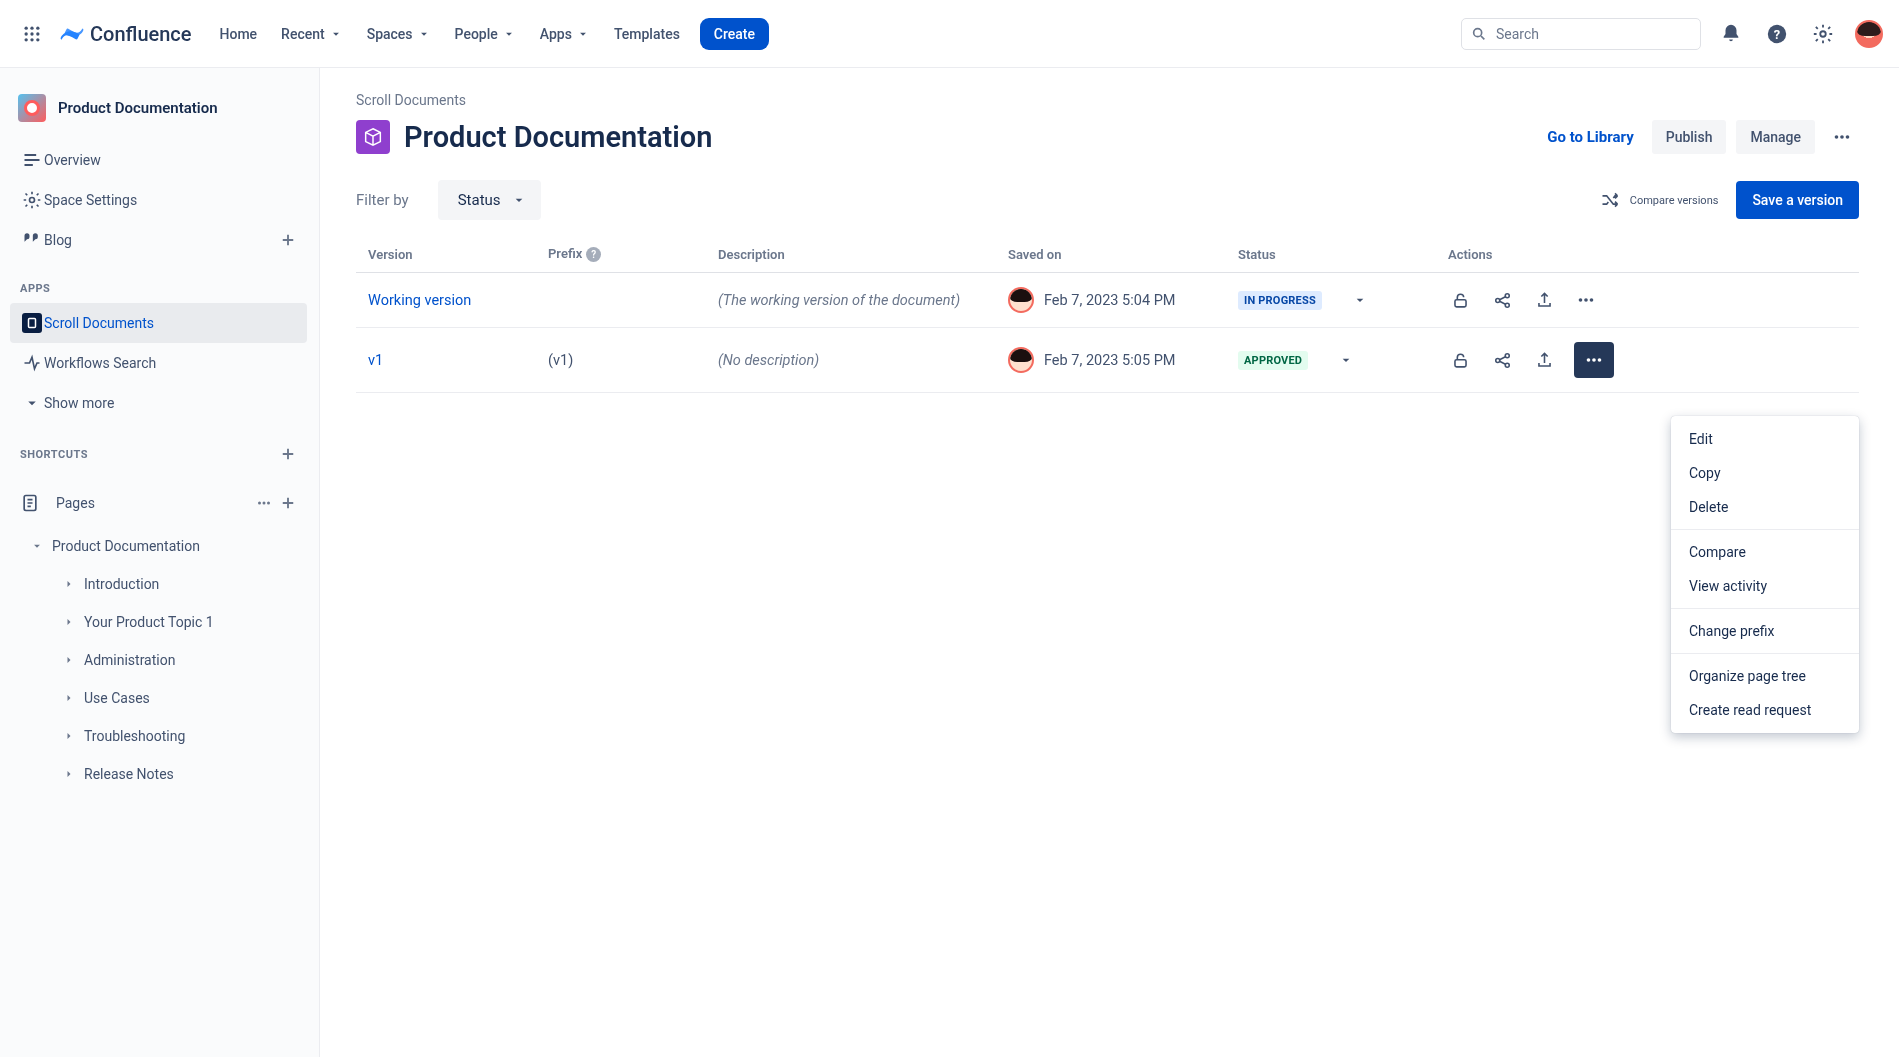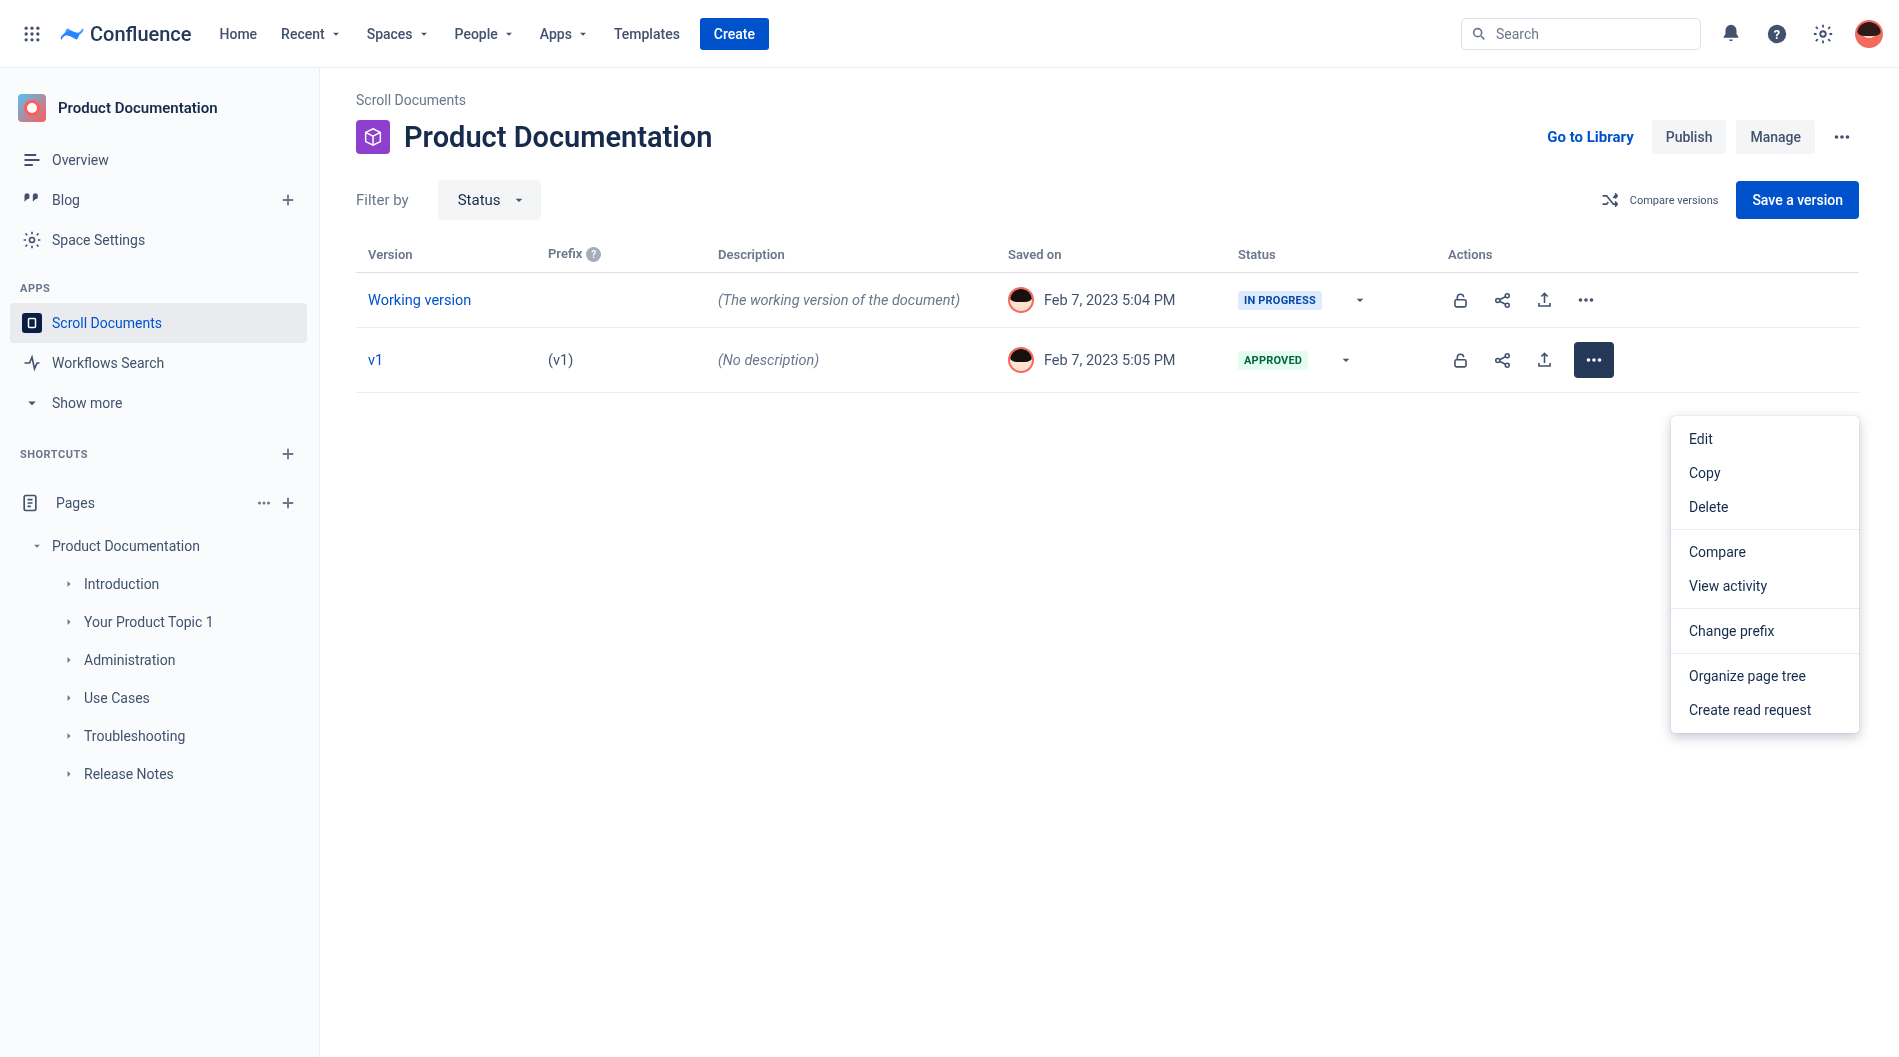--- a/index.html
+++ b/index.html
@@ -18,38 +18,38 @@
   *{box-sizing:border-box;margin:0;padding:0;font-family:-apple-system,BlinkMacSystemFont,"Segoe UI",Roboto,Helvetica,Arial,sans-serif}
   body{color:var(--text);font-size:14px;background:#fff;width:1899px}
   
   .topnav{height:68px;border-bottom:1px solid var(--border-soft);display:flex;align-items:center;padding:0 16px;gap:8px}
   .topnav .apps-switcher{width:32px;height:32px;border-radius:4px;display:flex;align-items:center;justify-content:center;color:#42526E}
   .logo-wrap{display:flex;align-items:center;gap:6px;margin-right:8px;margin-left:4px}
   .logo-wrap svg{color:#2684FF}
   .logo-text{font-size:20px;font-weight:500;color:#253858}
   .nav-items{display:flex;align-items:center}
   .nav-item{height:56px;display:flex;align-items:center;padding:0 12px;color:var(--text-subtle);font-weight:500;cursor:pointer;gap:4px}
-  .create-btn{background:var(--primary);color:#fff;border:none;height:32px;padding:0 14px;border-radius:3px;font-weight:500;cursor:pointer;margin-left:8px;font-size:14px}
+  .create-btn{background:var(--primary);color:#fff;border:none;height:32px;padding:0 14px;border-radius:9px;font-weight:500;cursor:pointer;margin-left:8px;font-size:14px}
   .nav-spacer{flex:1}
   .search-box{position:relative;display:flex;align-items:center}
   .search-box input{height:32px;width:240px;border:1px solid var(--border);border-radius:5px;padding:0 10px 0 34px;background:#fff;font-size:14px;color:var(--text)}
   .search-box input::placeholder{color:var(--text-muted)}
   .search-box .icon{position:absolute;left:10px;color:var(--text-muted)}
   .nav-icon-btn{width:32px;height:32px;border-radius:50%;display:flex;align-items:center;justify-content:center;color:#42526E;margin-left:6px;cursor:pointer}
   .avatar{width:28px;height:28px;border-radius:50%;background:radial-gradient(circle at 50% 38%, #FFD6C2 38%, #F36B5F 38%);border:2px solid #F36B5F;position:relative;margin-left:8px;overflow:hidden}
   .avatar .hair{position:absolute;top:0;left:0;right:0;height:14px;border-radius:14px 14px 50% 50%;background:#2D1B1B}
   
   .body{display:flex;height:calc(1057px - 56px)}
   
   .sidebar{width:320px;background:var(--bg-subtle);border-right:1px solid var(--border-soft);padding:22px 12px 12px 10px;overflow-y:auto}
   .space-header{display:flex;align-items:center;gap:12px;padding:4px 8px 18px}
   .space-icon{width:28px;height:28px;border-radius:4px;background:linear-gradient(135deg,#53C2F0,#FF5C5C);display:flex;align-items:center;justify-content:center}
   .space-icon .inner{width:16px;height:16px;border-radius:50%;border:3px solid #FF5C5C;background:#fff}
   .space-title{font-size:15px;font-weight:600;color:var(--text)}
-  .side-item{display:flex;align-items:center;gap:8px;height:40px;padding:0 10px;color:var(--text-subtle);border-radius:4px;cursor:pointer;position:relative}
+  .side-item{display:flex;align-items:center;gap:0;height:40px;padding:0 10px;color:var(--text-subtle);border-radius:4px;cursor:pointer;position:relative}
   .side-item .icon{width:24px;display:flex;justify-content:center;color:#42526E}
   .side-item .add-btn{margin-left:auto;color:#6B778C}
   .side-section-label{font-size:11px;font-weight:700;letter-spacing:0.5px;color:var(--text-muted);padding:22px 10px 8px;display:flex;align-items:center}
   .side-section-label .add-btn{margin-left:auto;cursor:pointer}
   .side-item.active{background:#E9EBEE}
   .side-item.active .label,.side-item.active .icon{color:var(--link)}
   .side-item.active .square-icon{background:#091E42;color:#fff}
   .square-icon{width:20px;height:20px;border-radius:3px;display:flex;align-items:center;justify-content:center;font-size:11px}
   .pages-header{display:flex;align-items:center;gap:16px;height:40px;padding:0 10px;color:var(--text-subtle)}
   .pages-header .actions{margin-left:auto;display:flex;gap:6px;color:#6B778C}
@@ -200,39 +200,39 @@
     <div class="side-item">
       <span class="icon">
           <svg width="20" height="20" viewBox="0 0 24 24" fill="none" stroke="currentColor" stroke-width="2.2">
             <path d="M3 6h14M3 12h18M3 18h10"></path>
           </svg>
         </span>
       <span class="label">Overview</span>
     </div>
     <div class="side-item">
       <span class="icon">
+          <svg width="20" height="20" viewBox="0 0 24 24" fill="none" stroke="currentColor" stroke-width="2">
+            <circle cx="12" cy="12" r="3"></circle>
+            <path d="M12 2v3M12 19v3M4.2 4.2l2.1 2.1M17.7 17.7l2.1 2.1M2 12h3M19 12h3M4.2 19.8l2.1-2.1M17.7 6.3l2.1-2.1"></path>
+          </svg>
+        </span>
+      <span class="label">Space Settings</span>
+    </div>
+    <div class="side-item">
+      <span class="icon">
           <svg width="20" height="20" viewBox="0 0 24 24" fill="currentColor">
             <path d="M6 4a3 3 0 0 1 3 3v1a3 3 0 0 1-3 3L3 14V7a3 3 0 0 1 3-3zm10 0a3 3 0 0 1 3 3v1a3 3 0 0 1-3 3l-3 3V7a3 3 0 0 1 3-3z"></path>
           </svg>
         </span>
       <span class="label">Blog</span>
       <span class="add-btn">
           <svg width="18" height="18" viewBox="0 0 24 24" fill="none" stroke="currentColor" stroke-width="2.5">
             <path d="M12 5v14M5 12h14"></path>
           </svg>
         </span>
-    </div>
-    <div class="side-item">
-      <span class="icon">
-          <svg width="20" height="20" viewBox="0 0 24 24" fill="none" stroke="currentColor" stroke-width="2">
-            <circle cx="12" cy="12" r="3"></circle>
-            <path d="M12 2v3M12 19v3M4.2 4.2l2.1 2.1M17.7 17.7l2.1 2.1M2 12h3M19 12h3M4.2 19.8l2.1-2.1M17.7 6.3l2.1-2.1"></path>
-          </svg>
-        </span>
-      <span class="label">Space Settings</span>
     </div>
 
     <div class="side-section-label">
         <span>APPS</span>
       </div>
     <div class="side-item active">
       <span class="icon">
           <span class="square-icon">
             <svg width="12" height="12" viewBox="0 0 24 24" fill="none" stroke="currentColor" stroke-width="3">
               <rect x="5" y="3" width="14" height="18" rx="2"></rect>

